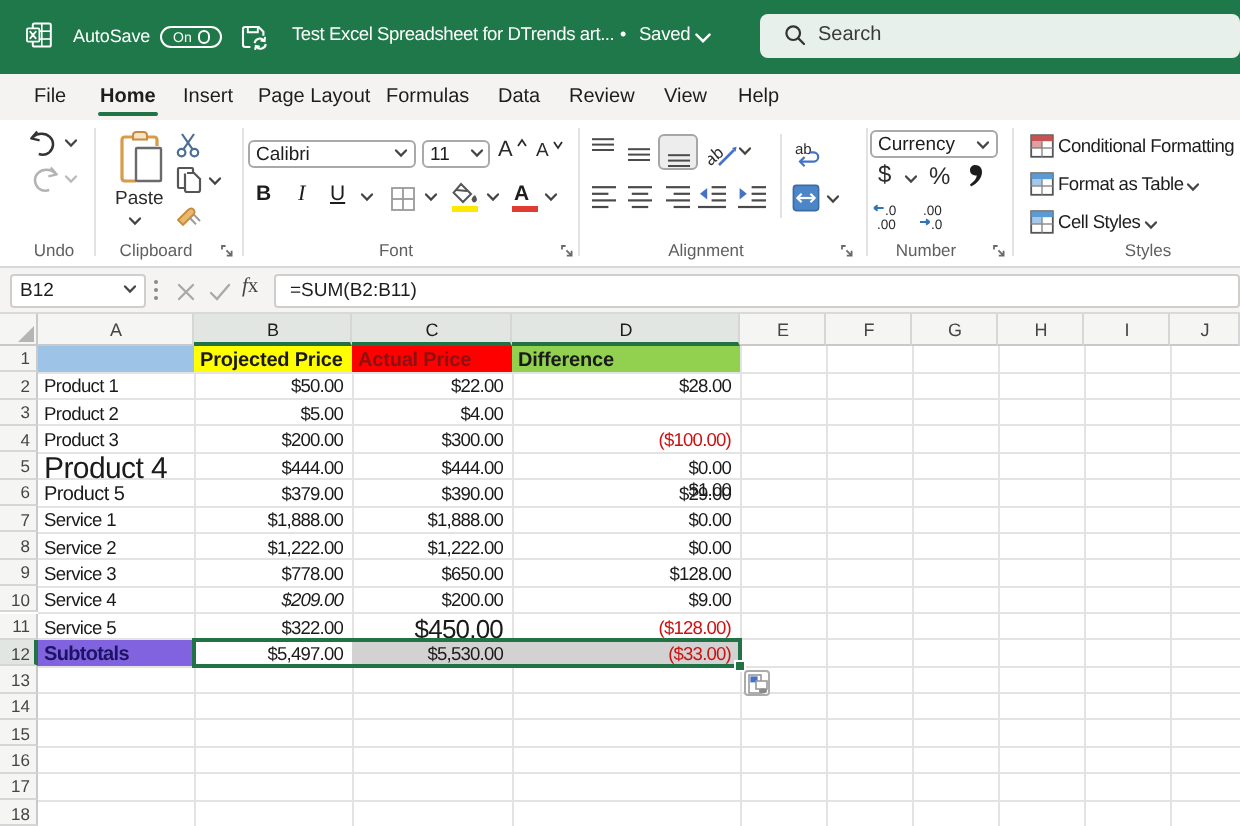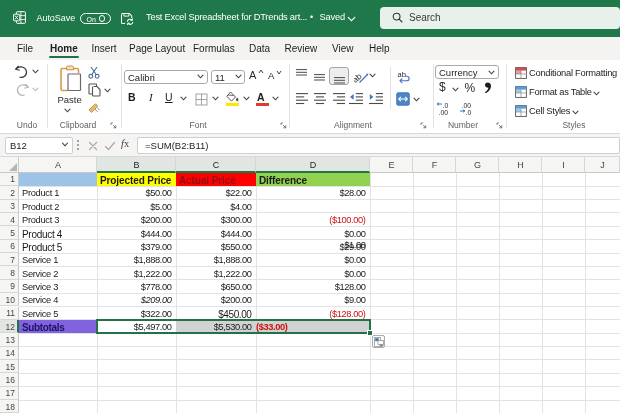--- a/index.html
+++ b/index.html
@@ -411,52 +411,52 @@
 <div class="abs" style="left:176px;top:186.17000000000002px;width:80px;height:13.37px;line-height:13.37px;padding-top:1.3px;font-size:9.3px;color:#1a1a1a;font-weight:400;letter-spacing:-0.4px;padding-right:4.5px;text-align:right;white-space:nowrap;overflow:hidden;">$22.00</div>
 <div class="abs" style="left:256px;top:186.17000000000002px;width:114px;height:13.37px;line-height:13.37px;padding-top:1.3px;font-size:9.3px;color:#1a1a1a;font-weight:400;letter-spacing:-0.4px;padding-right:4.5px;text-align:right;white-space:nowrap;overflow:hidden;">$28.00</div>
 <div class="abs" style="left:19px;top:199.54000000000002px;width:78px;height:13.37px;line-height:13.37px;padding-top:1.3px;font-size:9.3px;color:#1a1a1a;font-weight:400;letter-spacing:-0.3px;padding-left:3px;text-align:left;white-space:nowrap;overflow:hidden;">Product 2</div>
 <div class="abs" style="left:97px;top:199.54000000000002px;width:79px;height:13.37px;line-height:13.37px;padding-top:1.3px;font-size:9.3px;color:#1a1a1a;font-weight:400;letter-spacing:-0.4px;padding-right:4.5px;text-align:right;white-space:nowrap;overflow:hidden;">$5.00</div>
 <div class="abs" style="left:176px;top:199.54000000000002px;width:80px;height:13.37px;line-height:13.37px;padding-top:1.3px;font-size:9.3px;color:#1a1a1a;font-weight:400;letter-spacing:-0.4px;padding-right:4.5px;text-align:right;white-space:nowrap;overflow:hidden;">$4.00</div>
 <div class="abs" style="left:256px;top:199.54000000000002px;width:114px;height:13.37px;line-height:13.37px;padding-top:1.3px;font-size:9.3px;color:#1a1a1a;font-weight:400;letter-spacing:-0.4px;padding-right:4.5px;text-align:right;white-space:nowrap;overflow:hidden;margin-top:38px;">$1.00</div>
 <div class="abs" style="left:19px;top:212.91000000000003px;width:78px;height:13.37px;line-height:13.37px;padding-top:1.3px;font-size:9.3px;color:#1a1a1a;font-weight:400;letter-spacing:-0.3px;padding-left:3px;text-align:left;white-space:nowrap;overflow:hidden;">Product 3</div>
 <div class="abs" style="left:97px;top:212.91000000000003px;width:79px;height:13.37px;line-height:13.37px;padding-top:1.3px;font-size:9.3px;color:#1a1a1a;font-weight:400;letter-spacing:-0.4px;padding-right:4.5px;text-align:right;white-space:nowrap;overflow:hidden;">$200.00</div>
 <div class="abs" style="left:176px;top:212.91000000000003px;width:80px;height:13.37px;line-height:13.37px;padding-top:1.3px;font-size:9.3px;color:#1a1a1a;font-weight:400;letter-spacing:-0.4px;padding-right:4.5px;text-align:right;white-space:nowrap;overflow:hidden;">$300.00</div>
 <div class="abs" style="left:256px;top:212.91000000000003px;width:114px;height:13.37px;line-height:13.37px;padding-top:1.3px;font-size:9.3px;color:#CC1111;font-weight:400;letter-spacing:-0.4px;padding-right:4.5px;text-align:right;white-space:nowrap;overflow:hidden;">($100.00)</div>
-<div class="abs" style="left:19px;top:226.28px;width:78px;height:13.37px;line-height:13.37px;padding-top:1.3px;font-size:10px;color:#1a1a1a;font-weight:400;letter-spacing:-0.3px;padding-left:3px;text-align:left;white-space:nowrap;overflow:hidden;">Product 4</div>
+<div class="abs" style="left:19px;top:226.28px;width:78px;height:13.37px;line-height:13.37px;padding-top:1.3px;font-size:15px;color:#1a1a1a;font-weight:400;letter-spacing:-0.3px;padding-left:3px;text-align:left;white-space:nowrap;overflow:hidden;">Product 4</div>
 <div class="abs" style="left:97px;top:226.28px;width:79px;height:13.37px;line-height:13.37px;padding-top:1.3px;font-size:9.3px;color:#1a1a1a;font-weight:400;letter-spacing:-0.4px;padding-right:4.5px;text-align:right;white-space:nowrap;overflow:hidden;">$444.00</div>
 <div class="abs" style="left:176px;top:226.28px;width:80px;height:13.37px;line-height:13.37px;padding-top:1.3px;font-size:9.3px;color:#1a1a1a;font-weight:400;letter-spacing:-0.4px;padding-right:4.5px;text-align:right;white-space:nowrap;overflow:hidden;">$444.00</div>
 <div class="abs" style="left:256px;top:226.28px;width:114px;height:13.37px;line-height:13.37px;padding-top:1.3px;font-size:9.3px;color:#1a1a1a;font-weight:400;letter-spacing:-0.4px;padding-right:4.5px;text-align:right;white-space:nowrap;overflow:hidden;">$0.00</div>
 <div class="abs" style="left:19px;top:239.65px;width:78px;height:13.37px;line-height:13.37px;padding-top:1.3px;font-size:10px;color:#1a1a1a;font-weight:400;letter-spacing:-0.3px;padding-left:3px;text-align:left;white-space:nowrap;overflow:hidden;">Product 5</div>
 <div class="abs" style="left:97px;top:239.65px;width:79px;height:13.37px;line-height:13.37px;padding-top:1.3px;font-size:9.3px;color:#1a1a1a;font-weight:400;letter-spacing:-0.4px;padding-right:4.5px;text-align:right;white-space:nowrap;overflow:hidden;">$379.00</div>
-<div class="abs" style="left:176px;top:239.65px;width:80px;height:13.37px;line-height:13.37px;padding-top:1.3px;font-size:9.3px;color:#1a1a1a;font-weight:400;letter-spacing:-0.4px;padding-right:4.5px;text-align:right;white-space:nowrap;overflow:hidden;">$550.00</div>
+<div class="abs" style="left:176px;top:239.65px;width:80px;height:13.37px;line-height:13.37px;padding-top:1.3px;font-size:9.3px;color:#1a1a1a;font-weight:400;letter-spacing:-0.4px;padding-right:4.5px;text-align:right;white-space:nowrap;overflow:hidden;">$390.00</div>
 <div class="abs" style="left:256px;top:239.65px;width:114px;height:13.37px;line-height:13.37px;padding-top:1.3px;font-size:9.3px;color:#1a1a1a;font-weight:400;letter-spacing:-0.4px;padding-right:4.5px;text-align:right;white-space:nowrap;overflow:hidden;">$29.00</div>
 <div class="abs" style="left:19px;top:253.02px;width:78px;height:13.37px;line-height:13.37px;padding-top:1.3px;font-size:9.3px;color:#1a1a1a;font-weight:400;letter-spacing:-0.3px;padding-left:3px;text-align:left;white-space:nowrap;overflow:hidden;">Service 1</div>
 <div class="abs" style="left:97px;top:253.02px;width:79px;height:13.37px;line-height:13.37px;padding-top:1.3px;font-size:9.3px;color:#1a1a1a;font-weight:400;letter-spacing:-0.4px;padding-right:4.5px;text-align:right;white-space:nowrap;overflow:hidden;">$1,888.00</div>
 <div class="abs" style="left:176px;top:253.02px;width:80px;height:13.37px;line-height:13.37px;padding-top:1.3px;font-size:9.3px;color:#1a1a1a;font-weight:400;letter-spacing:-0.4px;padding-right:4.5px;text-align:right;white-space:nowrap;overflow:hidden;">$1,888.00</div>
 <div class="abs" style="left:256px;top:253.02px;width:114px;height:13.37px;line-height:13.37px;padding-top:1.3px;font-size:9.3px;color:#1a1a1a;font-weight:400;letter-spacing:-0.4px;padding-right:4.5px;text-align:right;white-space:nowrap;overflow:hidden;">$0.00</div>
 <div class="abs" style="left:19px;top:266.39px;width:78px;height:13.37px;line-height:13.37px;padding-top:1.3px;font-size:9.3px;color:#1a1a1a;font-weight:400;letter-spacing:-0.3px;padding-left:3px;text-align:left;white-space:nowrap;overflow:hidden;">Service 2</div>
 <div class="abs" style="left:97px;top:266.39px;width:79px;height:13.37px;line-height:13.37px;padding-top:1.3px;font-size:9.3px;color:#1a1a1a;font-weight:400;letter-spacing:-0.4px;padding-right:4.5px;text-align:right;white-space:nowrap;overflow:hidden;">$1,222.00</div>
 <div class="abs" style="left:176px;top:266.39px;width:80px;height:13.37px;line-height:13.37px;padding-top:1.3px;font-size:9.3px;color:#1a1a1a;font-weight:400;letter-spacing:-0.4px;padding-right:4.5px;text-align:right;white-space:nowrap;overflow:hidden;">$1,222.00</div>
 <div class="abs" style="left:256px;top:266.39px;width:114px;height:13.37px;line-height:13.37px;padding-top:1.3px;font-size:9.3px;color:#1a1a1a;font-weight:400;letter-spacing:-0.4px;padding-right:4.5px;text-align:right;white-space:nowrap;overflow:hidden;">$0.00</div>
 <div class="abs" style="left:19px;top:279.76px;width:78px;height:13.37px;line-height:13.37px;padding-top:1.3px;font-size:9.3px;color:#1a1a1a;font-weight:400;letter-spacing:-0.3px;padding-left:3px;text-align:left;white-space:nowrap;overflow:hidden;">Service 3</div>
 <div class="abs" style="left:97px;top:279.76px;width:79px;height:13.37px;line-height:13.37px;padding-top:1.3px;font-size:9.3px;color:#1a1a1a;font-weight:400;letter-spacing:-0.4px;padding-right:4.5px;text-align:right;white-space:nowrap;overflow:hidden;">$778.00</div>
 <div class="abs" style="left:176px;top:279.76px;width:80px;height:13.37px;line-height:13.37px;padding-top:1.3px;font-size:9.3px;color:#1a1a1a;font-weight:400;letter-spacing:-0.4px;padding-right:4.5px;text-align:right;white-space:nowrap;overflow:hidden;">$650.00</div>
 <div class="abs" style="left:256px;top:279.76px;width:114px;height:13.37px;line-height:13.37px;padding-top:1.3px;font-size:9.3px;color:#1a1a1a;font-weight:400;letter-spacing:-0.4px;padding-right:4.5px;text-align:right;white-space:nowrap;overflow:hidden;">$128.00</div>
 <div class="abs" style="left:19px;top:293.13px;width:78px;height:13.37px;line-height:13.37px;padding-top:1.3px;font-size:9.3px;color:#1a1a1a;font-weight:400;letter-spacing:-0.3px;padding-left:3px;text-align:left;white-space:nowrap;overflow:hidden;">Service 4</div>
 <div class="abs" style="left:97px;top:293.13px;width:79px;height:13.37px;line-height:13.37px;padding-top:1.3px;font-size:9.3px;color:#1a1a1a;font-weight:400;letter-spacing:-0.4px;padding-right:4.5px;text-align:right;white-space:nowrap;overflow:hidden;font-style:italic;">$209.00</div>
 <div class="abs" style="left:176px;top:293.13px;width:80px;height:13.37px;line-height:13.37px;padding-top:1.3px;font-size:9.3px;color:#1a1a1a;font-weight:400;letter-spacing:-0.4px;padding-right:4.5px;text-align:right;white-space:nowrap;overflow:hidden;">$200.00</div>
 <div class="abs" style="left:256px;top:293.13px;width:114px;height:13.37px;line-height:13.37px;padding-top:1.3px;font-size:9.3px;color:#1a1a1a;font-weight:400;letter-spacing:-0.4px;padding-right:4.5px;text-align:right;white-space:nowrap;overflow:hidden;">$9.00</div>
 <div class="abs" style="left:19px;top:306.5px;width:78px;height:13.37px;line-height:13.37px;padding-top:1.3px;font-size:9.3px;color:#1a1a1a;font-weight:400;letter-spacing:-0.3px;padding-left:3px;text-align:left;white-space:nowrap;overflow:hidden;">Service 5</div>
 <div class="abs" style="left:97px;top:306.5px;width:79px;height:13.37px;line-height:13.37px;padding-top:1.3px;font-size:9.3px;color:#1a1a1a;font-weight:400;letter-spacing:-0.4px;padding-right:4.5px;text-align:right;white-space:nowrap;overflow:hidden;">$322.00</div>
-<div class="abs" style="left:176px;top:306.5px;width:80px;height:13.37px;line-height:13.37px;padding-top:1.3px;font-size:10px;color:#1a1a1a;font-weight:400;letter-spacing:-0.4px;padding-right:4.5px;text-align:right;white-space:nowrap;overflow:hidden;">$450.00</div>
+<div class="abs" style="left:176px;top:306.5px;width:80px;height:13.37px;line-height:13.37px;padding-top:1.3px;font-size:13px;color:#1a1a1a;font-weight:400;letter-spacing:-0.4px;padding-right:4.5px;text-align:right;white-space:nowrap;overflow:hidden;">$450.00</div>
 <div class="abs" style="left:256px;top:306.5px;width:114px;height:13.37px;line-height:13.37px;padding-top:1.3px;font-size:9.3px;color:#CC1111;font-weight:400;letter-spacing:-0.4px;padding-right:4.5px;text-align:right;white-space:nowrap;overflow:hidden;">($128.00)</div>
 <div class="abs" style="left:19px;top:319.87px;width:78px;height:13.37px;line-height:13.37px;padding-top:1.3px;font-size:10px;color:#1b1464;font-weight:700;letter-spacing:-0.35px;padding-left:3px;text-align:left;white-space:nowrap;overflow:hidden;">Subtotals</div>
 <div class="abs" style="left:97px;top:319.87px;width:79px;height:13.37px;line-height:13.37px;padding-top:1.3px;font-size:9.3px;color:#1a1a1a;font-weight:400;letter-spacing:-0.4px;padding-right:4.5px;text-align:right;white-space:nowrap;overflow:hidden;">$5,497.00</div>
 <div class="abs" style="left:176px;top:319.87px;width:80px;height:13.37px;line-height:13.37px;padding-top:1.3px;font-size:9.3px;color:#1a1a1a;font-weight:400;letter-spacing:-0.4px;padding-right:4.5px;text-align:right;white-space:nowrap;overflow:hidden;">$5,530.00</div>
-<div class="abs" style="left:256px;top:319.87px;width:114px;height:13.37px;line-height:13.37px;padding-top:1.3px;font-size:9.3px;color:#CC1111;font-weight:700;letter-spacing:-0.4px;padding-right:4.5px;text-align:left;white-space:nowrap;overflow:hidden;">($33.00)</div>
+<div class="abs" style="left:256px;top:319.87px;width:114px;height:13.37px;line-height:13.37px;padding-top:1.3px;font-size:9.3px;color:#CC1111;font-weight:400;letter-spacing:-0.4px;padding-right:4.5px;text-align:right;white-space:nowrap;overflow:hidden;">($33.00)</div>
 <div class="abs" style="left:96px;top:318.87px;width:275px;height:15.370000000000005px;border:2px solid #217346;"></div>
 <div class="abs" style="left:367px;top:330.24px;width:6px;height:6px;background:#217346;border:1px solid #fff;"></div>
 <div class="abs" style="left:371.5px;top:334.5px;width:13.5px;height:13.5px;background:#fff;border:1px solid #ABABAB;border-radius:2px;"></div>
 <svg class="abs" style="left:373.5px;top:336.5px" width="10" height="10" viewBox="0 0 10 10">
 <rect x="0.5" y="0.5" width="6" height="9" fill="#fff" stroke="#999" stroke-width="0.8"></rect>
 <rect x="1.2" y="1.2" width="3.6" height="3" fill="#4472C4"></rect>
 <rect x="4" y="3.5" width="5.5" height="4" fill="#fff" stroke="#999" stroke-width="0.8"></rect>
 <ellipse cx="7.5" cy="8.5" rx="2" ry="1.2" fill="#8a8a8a"></ellipse>
 </svg>
 </div>

